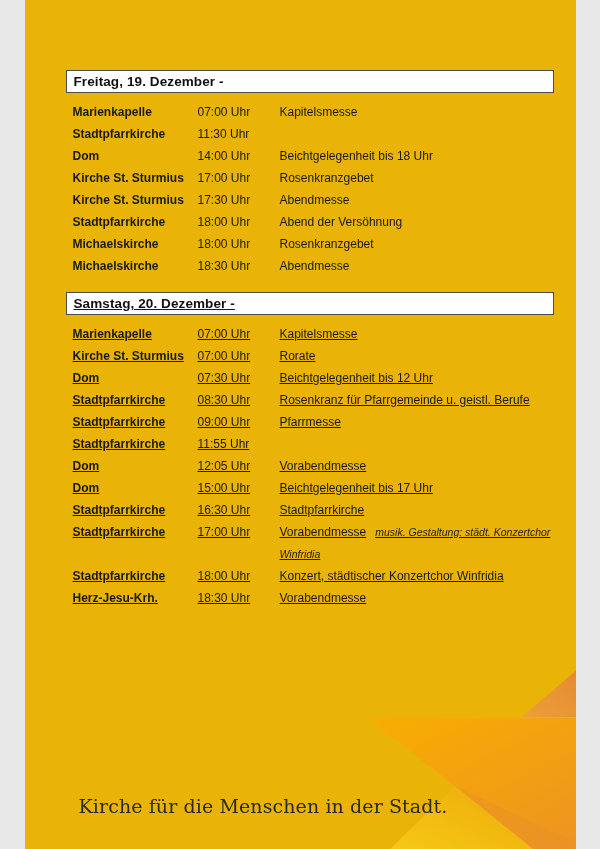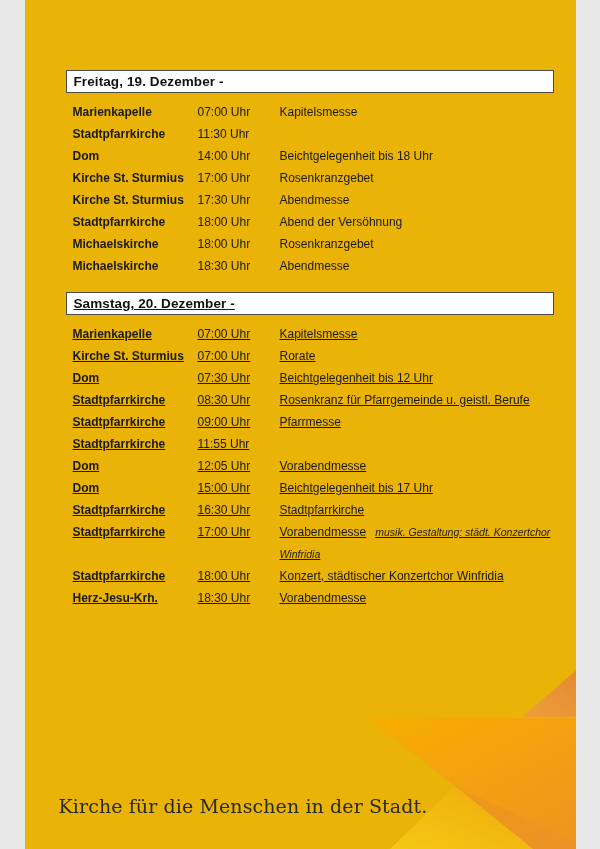--- a/index.html
+++ b/index.html
@@ -55,21 +55,21 @@
   .cell-event { width: 302px; flex: 0 0 auto; }
   .event-note {
     font-style: italic;
     font-size: 10.5px;
     line-height: 15px;
     margin-left: 9px;
     color: #222;
   }
   .footer-tagline {
     position: absolute;
-    left: 34px;
+    left: 54px;
     top: 795px;
     font-family: "DejaVu Serif", serif;
     font-size: 19px;
     color: #2a2a2a;
     letter-spacing: 0.1px;
   }
 </style>
 </head>
 <body>
 

